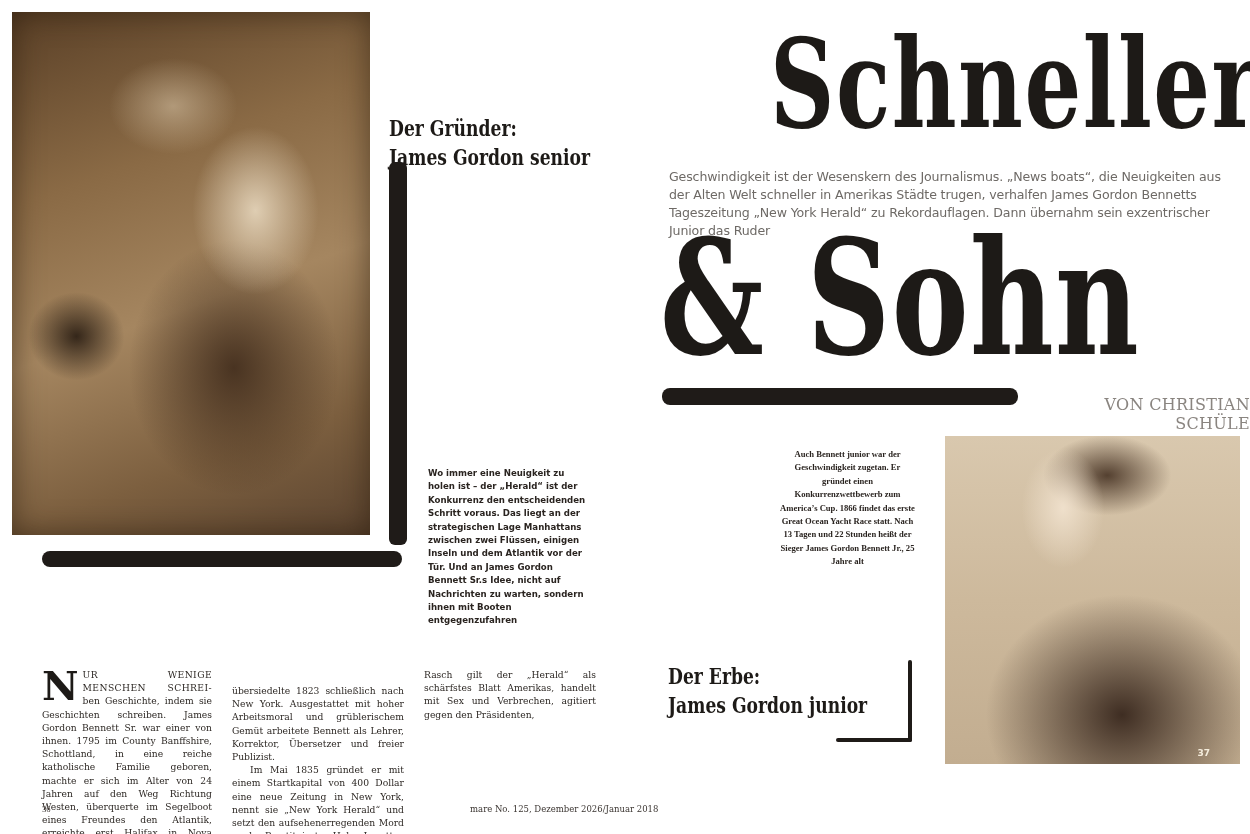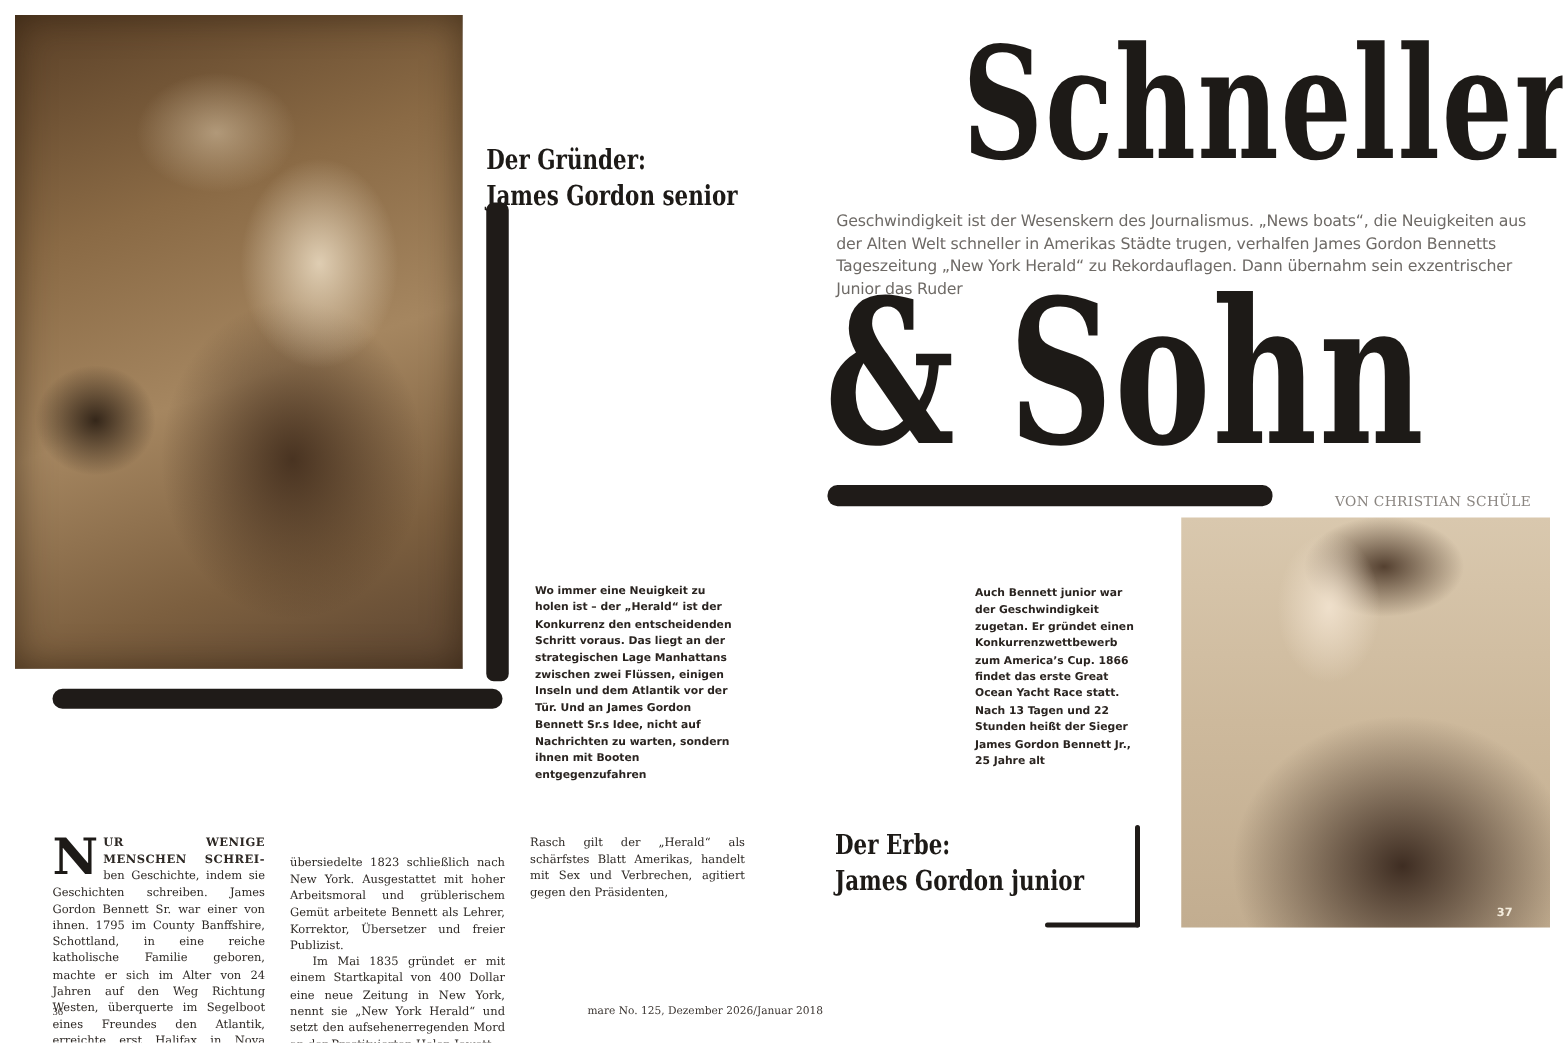--- a/index.html
+++ b/index.html
@@ -9,21 +9,21 @@
   
   .photo-senior { left:12px; top:12px; width:358px; height:523px;
     background:
       radial-gradient(ellipse 90px 120px at 68% 38%, rgba(235,220,195,0.85), rgba(235,220,195,0) 70%),
       radial-gradient(ellipse 140px 170px at 62% 68%, rgba(60,40,25,0.85), rgba(60,40,25,0) 75%),
       radial-gradient(ellipse 60px 55px at 18% 62%, rgba(40,28,18,0.9), rgba(40,28,18,0) 80%),
       radial-gradient(ellipse 80px 60px at 45% 18%, rgba(210,190,160,0.6), rgba(210,190,160,0) 80%),
       linear-gradient(160deg,#5a4027 0%,#8a6a45 30%,#a58660 55%,#7c5f3f 80%,#5b4430 100%);
     box-shadow: inset 0 0 30px rgba(40,25,10,0.6);
   }
-  .photo-junior { left:945px; top:414px; width:295px; height:328px;
+  .photo-junior { left:945px; top:436px; width:295px; height:328px;
     background:
       radial-gradient(ellipse 55px 80px at 40% 22%, rgba(240,225,205,0.95), rgba(240,225,205,0) 75%),
       radial-gradient(ellipse 80px 50px at 55% 12%, rgba(70,50,35,0.9), rgba(70,50,35,0) 80%),
       radial-gradient(ellipse 170px 150px at 60% 85%, rgba(55,38,28,0.95), rgba(55,38,28,0) 80%),
       linear-gradient(180deg,#d9c8ae 0%,#cdb99c 50%,#c2ad90 100%);
   }
   .page-num-right { position:absolute; right:30px; bottom:6px; color:#f4ecdc; font-family:"DejaVu Sans", sans-serif; font-size:9px; font-weight:bold; }
 
   
   .bar { background:#1f1b18; border-radius:6px; }
@@ -36,35 +36,35 @@
   
   .big { font-family:"DejaVu Serif", serif; font-weight:bold; color:#1d1a17; letter-spacing:2px; transform-origin:left top; }
   .title-1 { left:770px; top:22px; font-size:124px; transform:scaleX(0.72); white-space:nowrap; line-height:1; }
   .title-2 { left:660px; top:218px; font-size:160px; transform:scaleX(0.72); white-space:nowrap; line-height:1; }
 
   .sub { font-family:"DejaVu Serif", serif; font-weight:bold; color:#1d1a17; font-size:22px; line-height:29px; transform:scaleX(0.78); transform-origin:left top; white-space:nowrap; }
   .sub-senior { left:389px; top:114px; }
   .sub-junior { left:668px; top:662px; }
 
   .deck { left:669px; top:168px; width:560px; font-family:"DejaVu Sans", sans-serif; font-size:12.6px; line-height:18px; color:#6e6a66; letter-spacing:-0.15px; }
-  .byline { left:1068px; top:395px; font-family:"DejaVu Serif", serif; font-size:11px; color:#8a8580; letter-spacing:0.3px; }
+  .byline { left:1038px; top:395px; font-family:"DejaVu Serif", serif; font-size:16px; color:#8a8580; letter-spacing:0.3px;text-align:right; }
 
   .caption { font-family:"DejaVu Sans", sans-serif; font-size:8.6px; line-height:13.4px; font-weight:bold; color:#2a2420; }
   .caption-senior { left:428px; top:467px; width:165px; }
-  .caption-junior { left:780px; top:469px; width:135px; text-align:left; }
+  .caption-junior { left:780px; top:448px; width:135px; text-align:center;font-family:Liberation Serif, serif; }
 
   
   .col { font-family:"DejaVu Serif", serif; font-size:9.2px; line-height:13.2px; color:#2d2824; text-align:justify; hyphens:manual; }
   .col p { margin:0; }
   .col p + p { text-indent:18px; }
   .col-1 { left:42px; top:668px; width:170px; }
   .col-2 { left:232px; top:668px; width:172px;margin-top:16px; }
   .col-3 { left:424px; top:668px; width:172px; }
   .dropcap { float:left; font-family:"DejaVu Serif", serif; font-weight:bold; font-size:40px; line-height:34px; margin:1px 4px 0 0; color:#1d1a17; }
-  .smallcaps { letter-spacing:0.4px;font-weight:bold; }
+  .smallcaps { letter-spacing:0.4px; }
 
   .footer-left { left:42px; top:804px; font-family:Liberation Serif, serif; font-size:8.5px; color:#3a3430; }
   .footer-right { left:470px; top:804px; font-family:"DejaVu Serif", serif; font-size:8.5px; color:#3a3430; }
 </style>
 </head>
 <body>
 
 <div class="abs photo-senior" title="Sepia daguerreotype portrait of James Gordon Bennett senior seated beside a top hat"></div>
 
 <div class="abs sub sub-senior">

